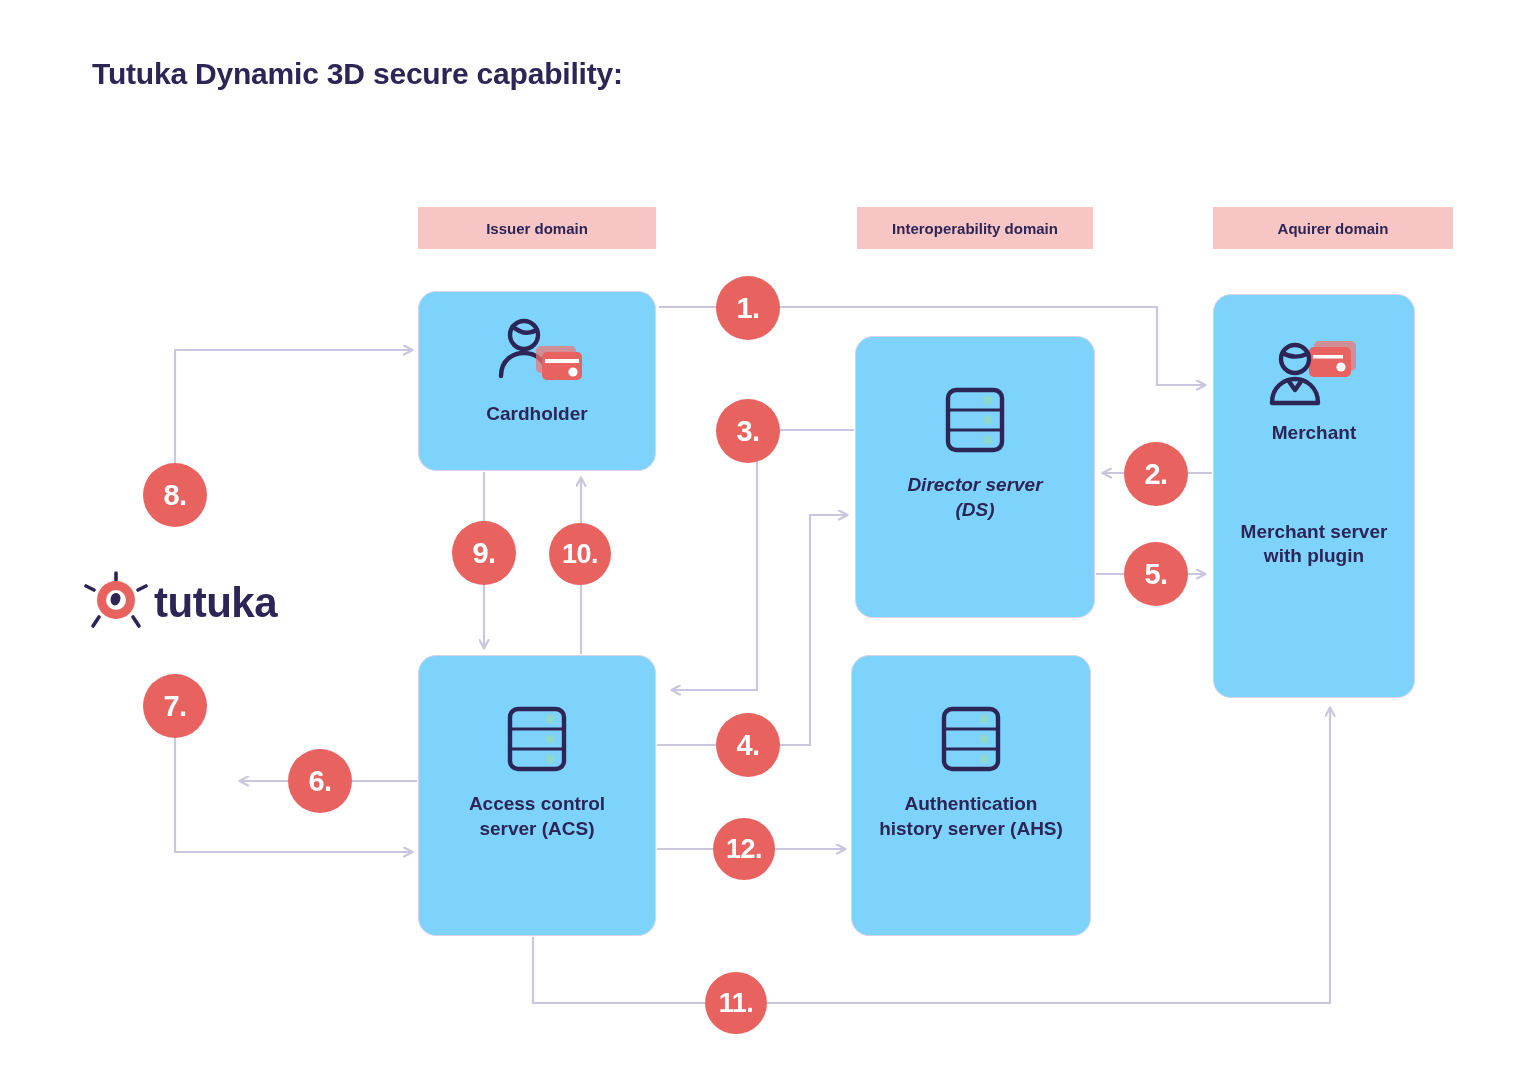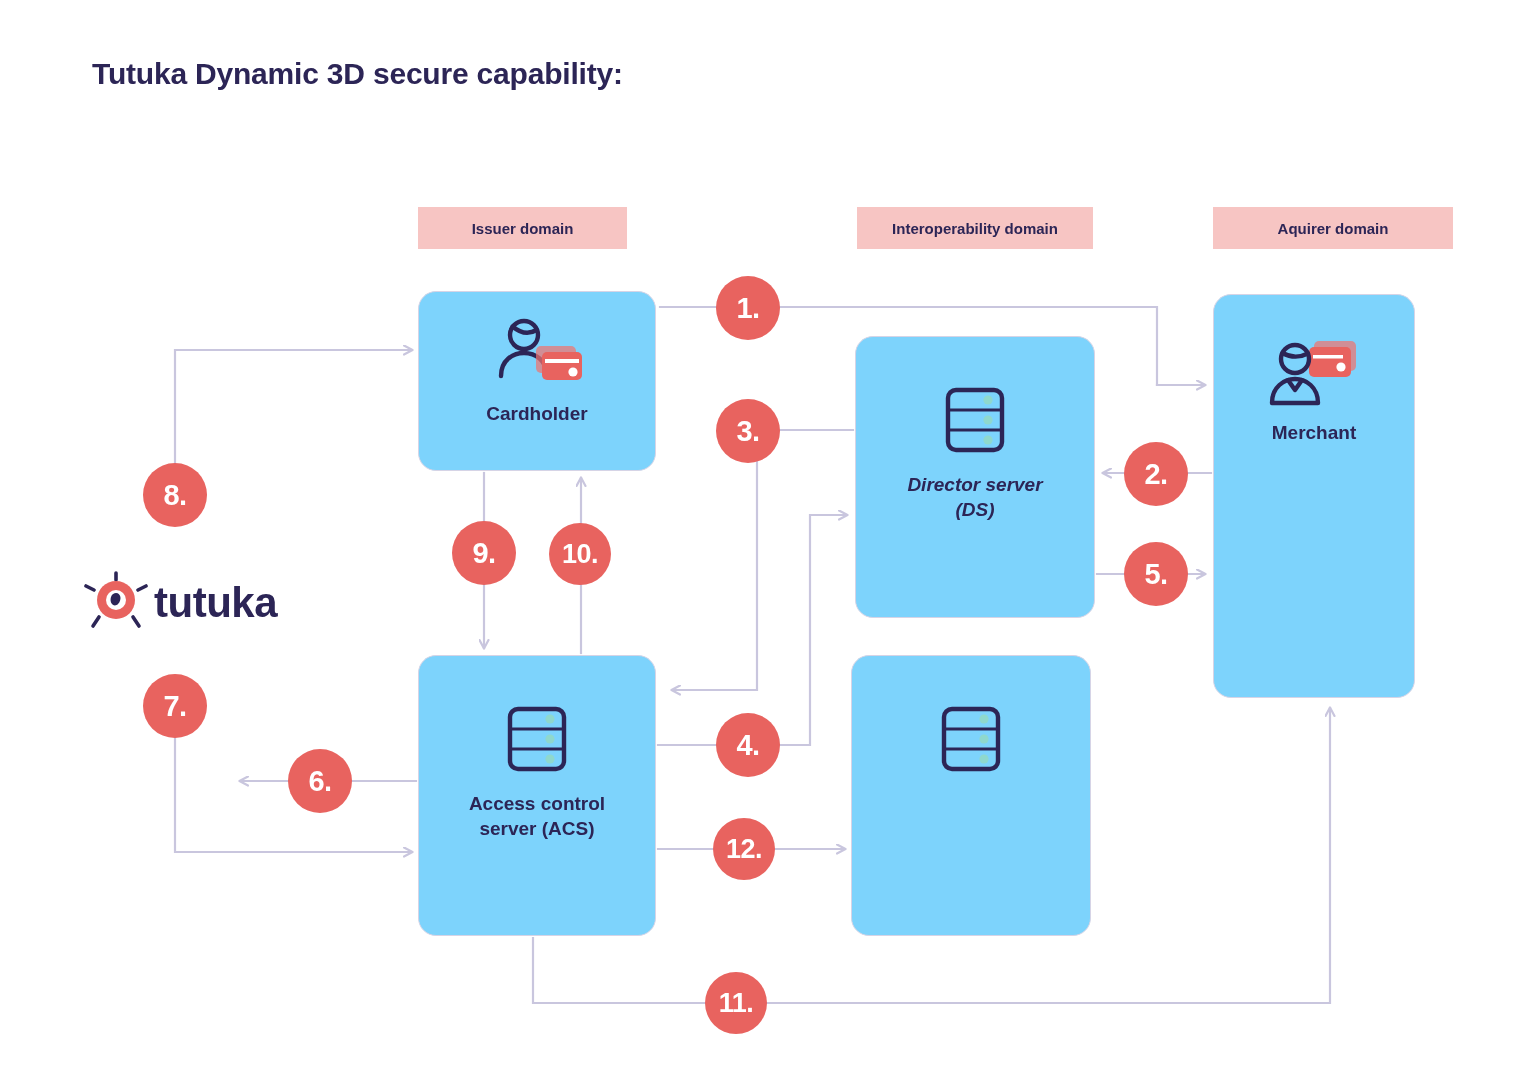--- a/index.html
+++ b/index.html
@@ -30,21 +30,21 @@
     position: absolute;
     background: #f7c5c3;
     color: #2c2556;
     font-size: 15px;
     font-weight: bold;
     display: flex;
     align-items: center;
     justify-content: center;
     height: 42px;
   }
-  #chip-issuer   { left: 418px;  top: 207px; width: 209px; }
+  #chip-issuer   { left: 418px;  top: 207px; width: 238px; }
   #chip-interop  { left: 857px;  top: 207px; width: 236px; }
   #chip-acquirer { left: 1213px; top: 207px; width: 240px; }
 
   
   .node {
     position: absolute;
     border: 1.6px solid #d6d4e6;
     border-radius: 18px;
     background: #7dd3fc;
     box-sizing: border-box;
@@ -196,20 +196,24 @@
       <circle cx="77" cy="32" r="4.6" fill="#ffffff"></circle>
       <g fill="none" stroke="#2c2556" stroke-width="4.4" stroke-linecap="round" stroke-linejoin="round">
         <circle cx="31" cy="24" r="14"></circle>
         <path d="M18.5 18 Q31 25 44 18.5"></path>
         <path d="M8 68 C8 52 20 44 31 44 C42 44 54 52 54 68 Z"></path>
         <path d="M24 45 L31 55 L38 45"></path>
       </g>
     </svg>
   </div>
   <div class="node-label" style="margin-top:12px;">Merchant</div>
+  <div class="node-label" style="margin-top:74px;">
+    <div>Merchant server</div>
+    <div>with plugin</div>
+  </div>
 </div>
 
 <div class="node" id="node-acs">
   <div class="icon-wrap" style="margin-top:48px;height:70px;">
     <svg width="62" height="70" viewBox="0 0 62 70">
       <rect x="4" y="5" width="54" height="60" rx="8" fill="none" stroke="#2c2556" stroke-width="4.4"></rect>
       <line x1="4" y1="25" x2="58" y2="25" stroke="#2c2556" stroke-width="3"></line>
       <line x1="4" y1="45" x2="58" y2="45" stroke="#2c2556" stroke-width="3"></line>
       <circle cx="44" cy="15" r="4.6" fill="#8fd8cd"></circle>
       <circle cx="44" cy="35" r="4.6" fill="#8fd8cd"></circle>
@@ -225,20 +229,24 @@
 <div class="node" id="node-ahs">
   <div class="icon-wrap" style="margin-top:48px;height:70px;">
     <svg width="62" height="70" viewBox="0 0 62 70">
       <rect x="4" y="5" width="54" height="60" rx="8" fill="none" stroke="#2c2556" stroke-width="4.4"></rect>
       <line x1="4" y1="25" x2="58" y2="25" stroke="#2c2556" stroke-width="3"></line>
       <line x1="4" y1="45" x2="58" y2="45" stroke="#2c2556" stroke-width="3"></line>
       <circle cx="44" cy="15" r="4.6" fill="#8fd8cd"></circle>
       <circle cx="44" cy="35" r="4.6" fill="#8fd8cd"></circle>
       <circle cx="44" cy="55" r="4.6" fill="#8fd8cd"></circle>
     </svg>
+  </div>
+  <div class="node-label" style="margin-top:18px;">
+    <div>Authentication</div>
+    <div>history server (AHS)</div>
   </div>
 </div>
 
 <div class="badge sz1" style="left:716px;  top:276px;">1.</div>
 <div class="badge sz1" style="left:1124px; top:442px;">2.</div>
 <div class="badge sz1" style="left:716px;  top:399px;">3.</div>
 <div class="badge sz1" style="left:716px;  top:713px;">4.</div>
 <div class="badge sz1" style="left:1124px; top:542px;">5.</div>
 <div class="badge sz1" style="left:288px;  top:749px;">6.</div>
 <div class="badge sz1" style="left:143px;  top:674px;">7.</div>

